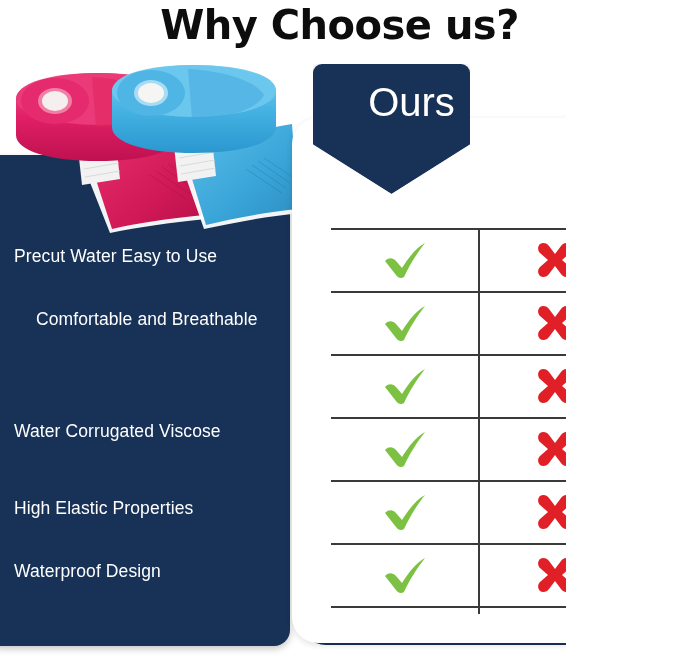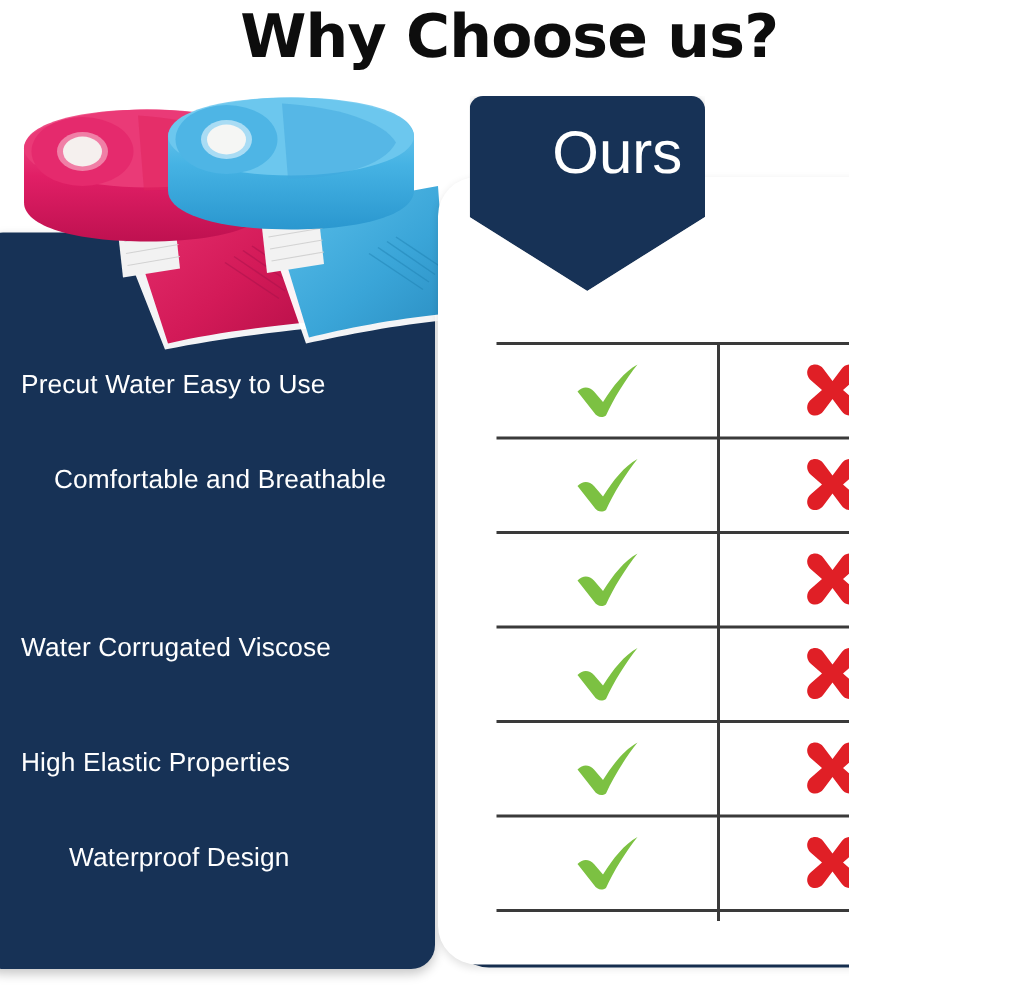--- a/index.html
+++ b/index.html
@@ -263,21 +263,21 @@
     <div class="banner-inner" style="background:#173256;"></div>
     <div class="banner-label">Ours</div>
   </div>
 
 
   <div class="feature-list">
       <div class="feature-item" style="top: 91px;">Precut Water Easy to Use</div>
       <div class="feature-item" style="top: 154px; margin-left: 22px;">Comfortable and Breathable</div>
       <div class="feature-item" style="top: 234px; margin-top: 32px;">Water Corrugated Viscose</div>
       <div class="feature-item" style="top: 343px;">High Elastic Properties</div>
-      <div class="feature-item" style="top: 406px; margin-left: 32px;">Waterproof Design</div>
+      <div class="feature-item" style="top: 406px;">Waterproof Design</div>
     </div>
 
   <div class="grid">
     <div class="vline"></div>
   <div class="hline" style="top: 0px;"></div>
       <div class="hline" style="top: 63px;"></div>
       <div class="hline" style="top: 126px;"></div>
       <div class="hline" style="top: 189px;"></div>
       <div class="hline" style="top: 252px;"></div>
       <div class="hline" style="top: 315px;"></div>

